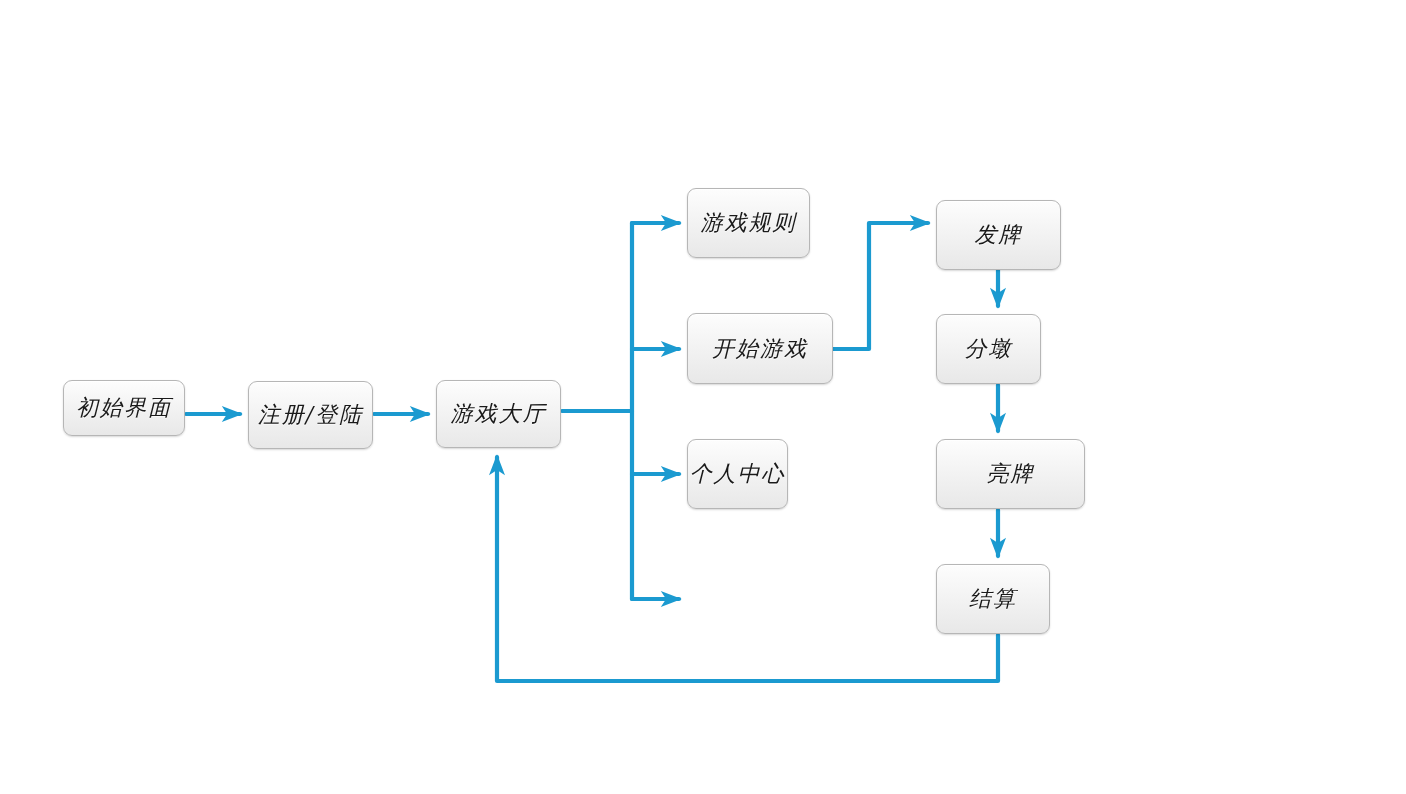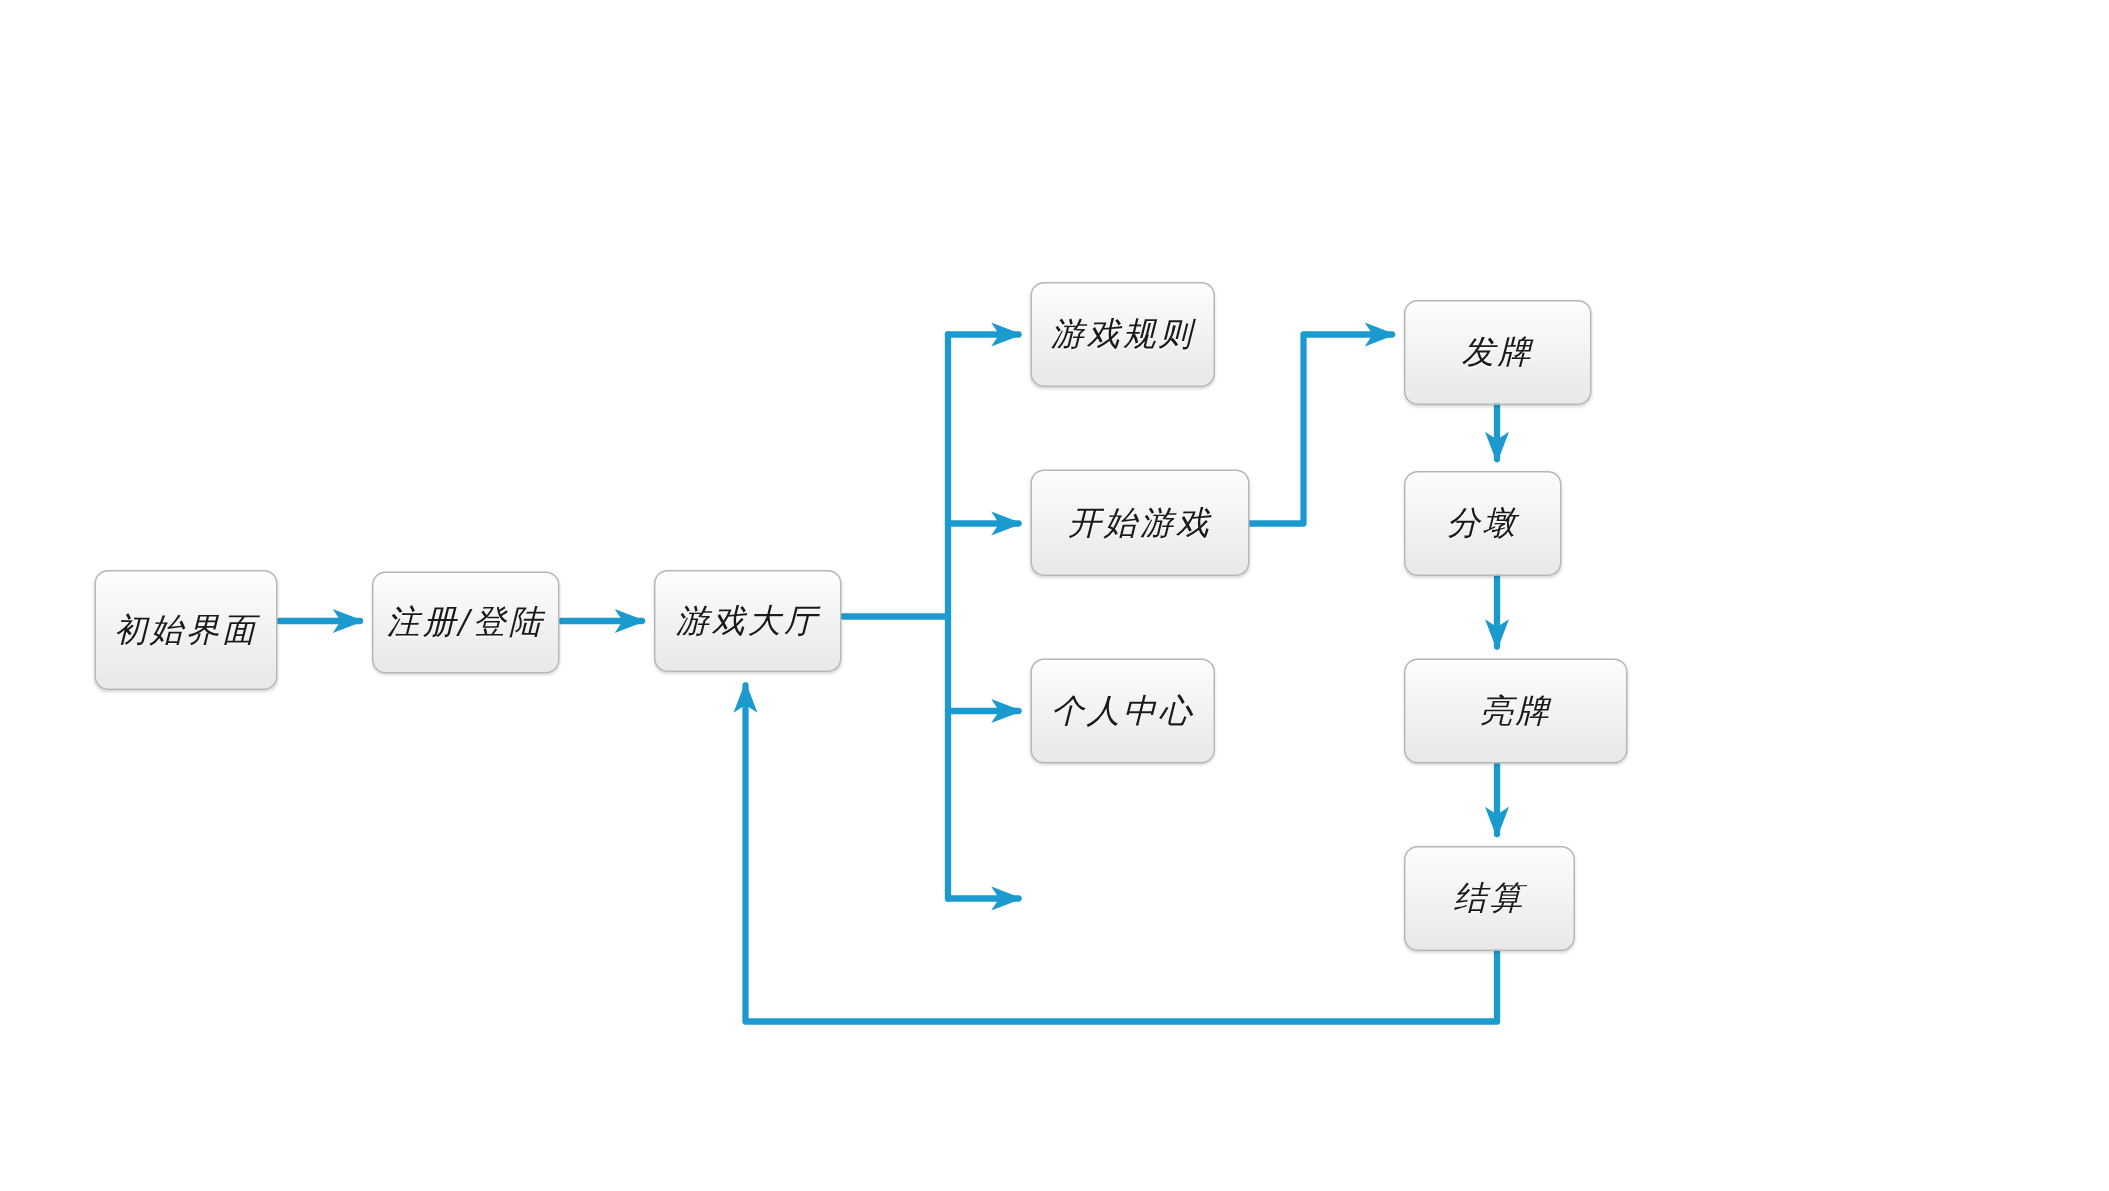--- a/index.html
+++ b/index.html
@@ -85,24 +85,24 @@
       <path d="M 998 259 L 998 306" marker-end="url(#ahd)"></path>
 
       <path d="M 998 385 L 998 431" marker-end="url(#ahd)"></path>
 
       <path d="M 998 510 L 998 556" marker-end="url(#ahd)"></path>
 
       <path d="M 998 635 L 998 681 L 497 681 L 497 457" marker-end="url(#ahd)"></path>
     </g>
   </svg>
 
-  <div class="node" style="left: 63px; top: 380px; width: 122px; height: 80px;">初始界面</div>
+  <div class="node" style="left: 63px; top: 380px; width: 122px; height: 56px;">初始界面</div>
   <div class="node" style="left: 436px; top: 380px; width: 125px; height: 68px;">游戏大厅</div>
   <div class="node" style="left: 248px; top: 381px; width: 125px; height: 68px;">注册/登陆</div>
   <div class="node" style="left: 687px; top: 188px; width: 123px; height: 70px;">游戏规则</div>
   <div class="node" style="left: 687px; top: 313px; width: 146px; height: 71px;">开始游戏</div>
-  <div class="node" style="left: 687px; top: 439px; width: 123px; height: 70px;">个人中心</div>
+  <div class="node" style="left: 687px; top: 439px; width: 101px; height: 70px;">个人中心</div>
   <div class="node" style="left: 936px; top: 188px; width: 125px; height: 70px; margin-top: 12px;">发牌</div>
   <div class="node" style="left: 936px; top: 314px; width: 105px; height: 70px;">分墩</div>
   <div class="node" style="left: 936px; top: 439px; width: 149px; height: 70px;">亮牌</div>
   <div class="node" style="left: 936px; top: 564px; width: 114px; height: 70px;">结算</div>
 
 </div>
 
 </body></html>

